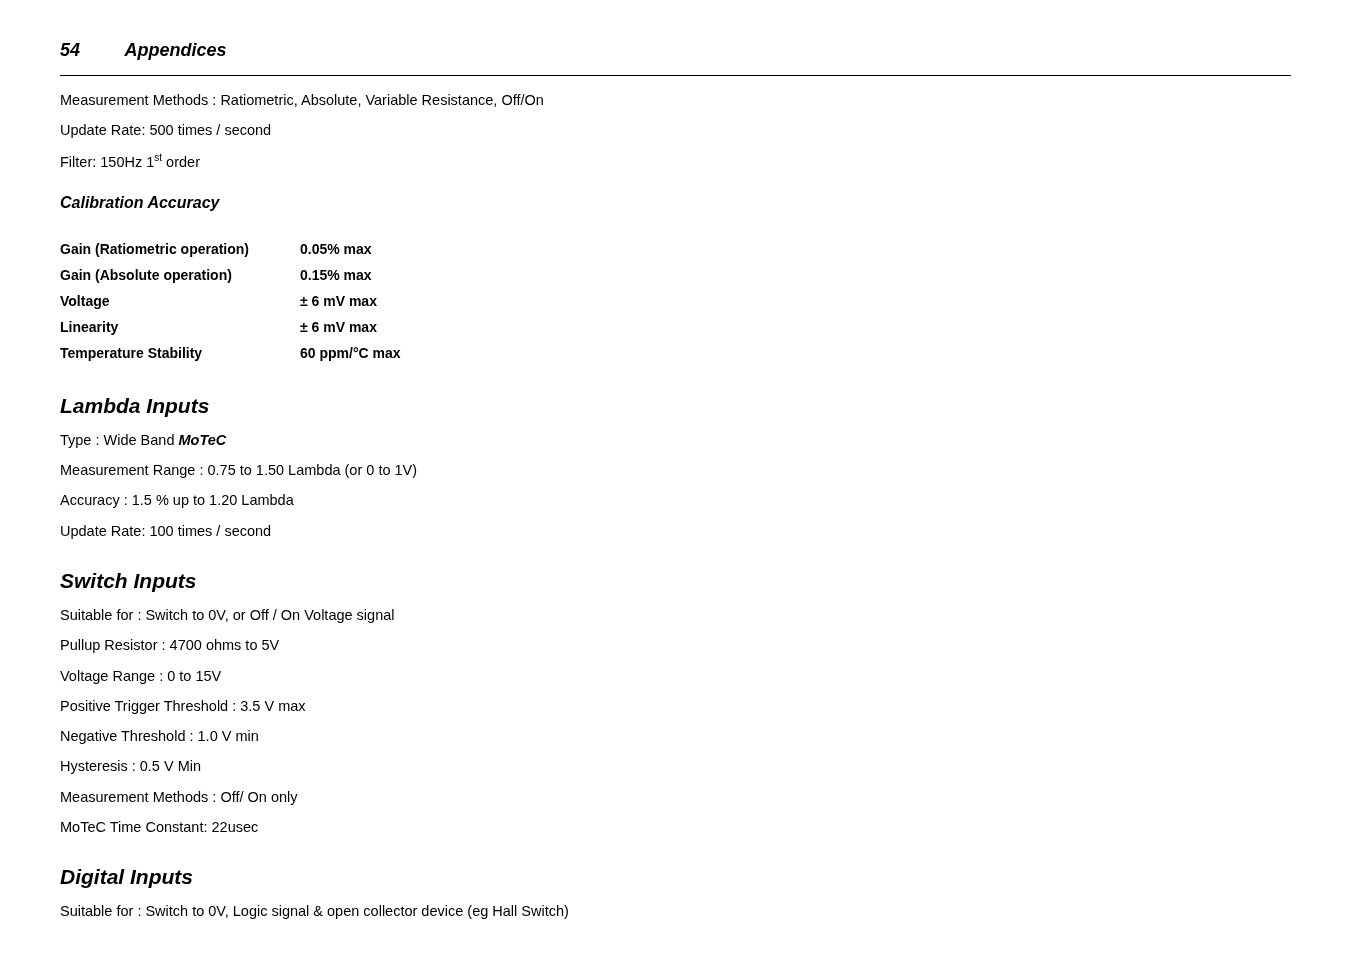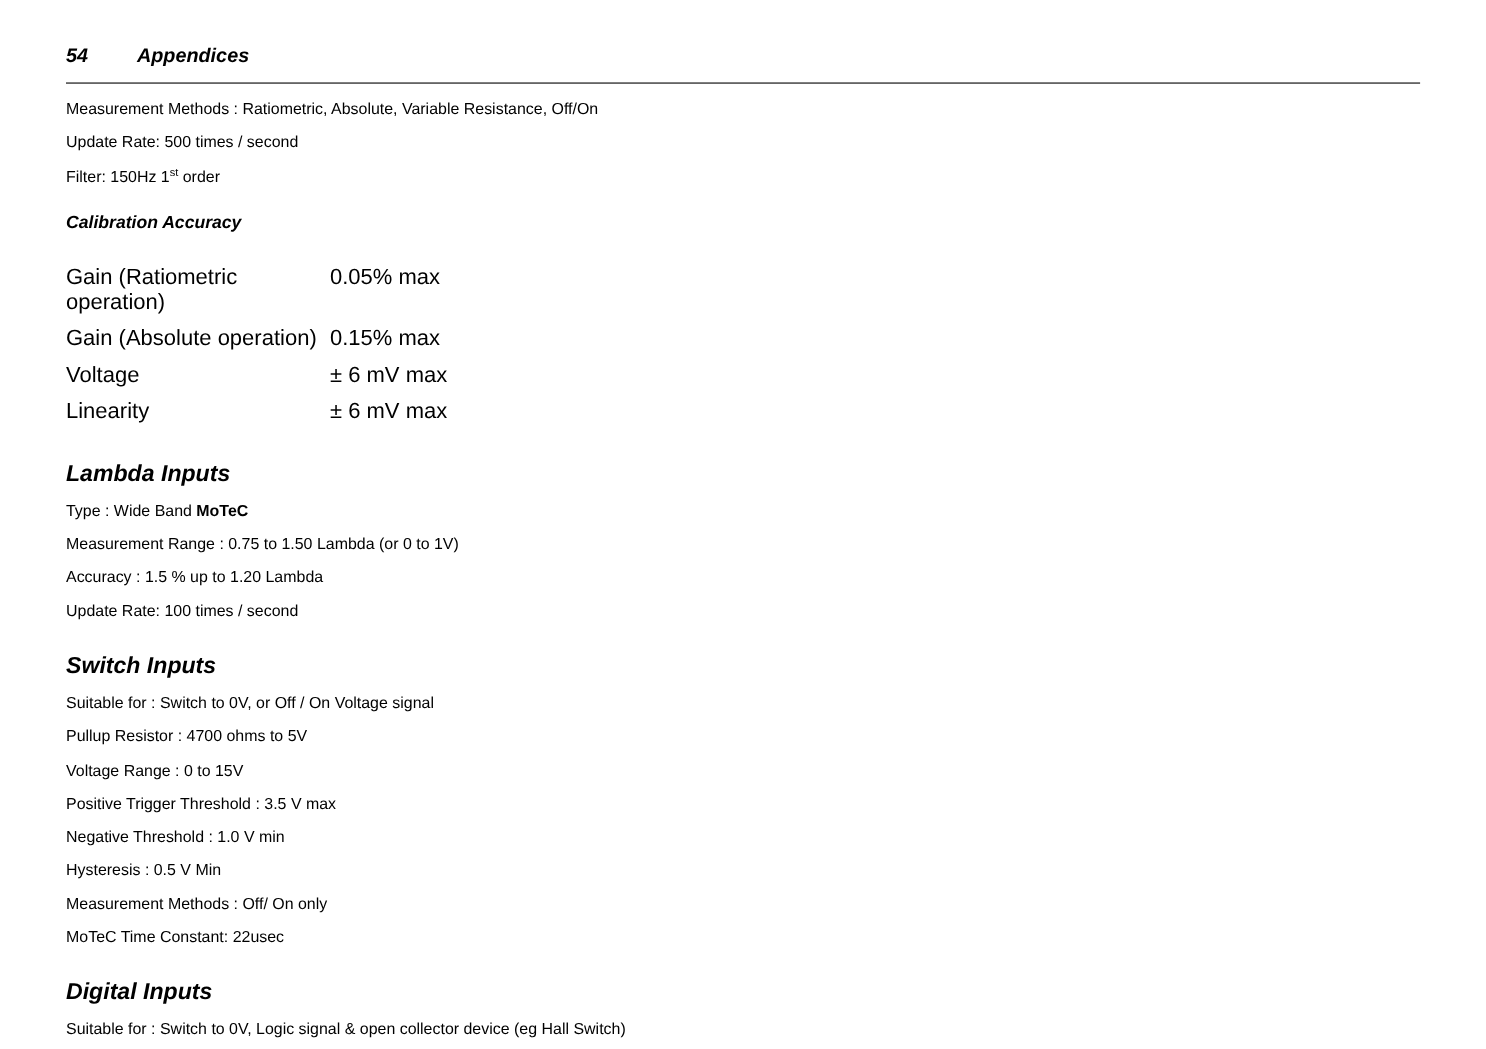--- a/index.html
+++ b/index.html
@@ -41,31 +41,33 @@
   }
   .main-heading {
     font-weight: bold;
     font-style: italic;
     font-size: 21px;
     margin-top: 28px;
     margin-bottom: 12px;
   }
   table.spec-table {
     border-collapse: collapse;
-    font-size: 20px;
+    font-size: 14px;
+    font-weight: bold;
   }
   table.spec-table td {
     padding: 5px 0;
     vertical-align: top;
   }
   table.spec-table td:first-child {
     width: 240px;
   }
   .brand {
     font-weight: bold;
+    font-style: italic;
   }
   sup { font-size: 10px; }
 </style>
 </head>
 <body>
 
 <div class="page-header">
   <span class="page-number">54</span>
   <span class="section-title">Appendices</span>
 </div>
@@ -88,20 +90,24 @@
     <td>0.15% max</td>
   </tr>
   <tr>
     <td>Voltage</td>
     <td>± 6 mV max</td>
   </tr>
   <tr>
     <td>Linearity</td>
     <td>± 6 mV max</td>
   </tr>
+  <tr>
+    <td>Temperature Stability</td>
+    <td>60 ppm/°C max</td>
+  </tr>
 </tbody>
   </table>
 
 <div class="main-heading">Lambda Inputs</div>
 <p class="body-text">
   <span>Type : Wide Band </span><span class="brand">MoTeC</span>
 </p>
 <p class="body-text">Measurement Range : 0.75 to 1.50 Lambda (or 0 to 1V)</p>
 <p class="body-text">Accuracy : 1.5 % up to 1.20 Lambda</p>
 <p class="body-text">Update Rate: 100 times / second</p>

